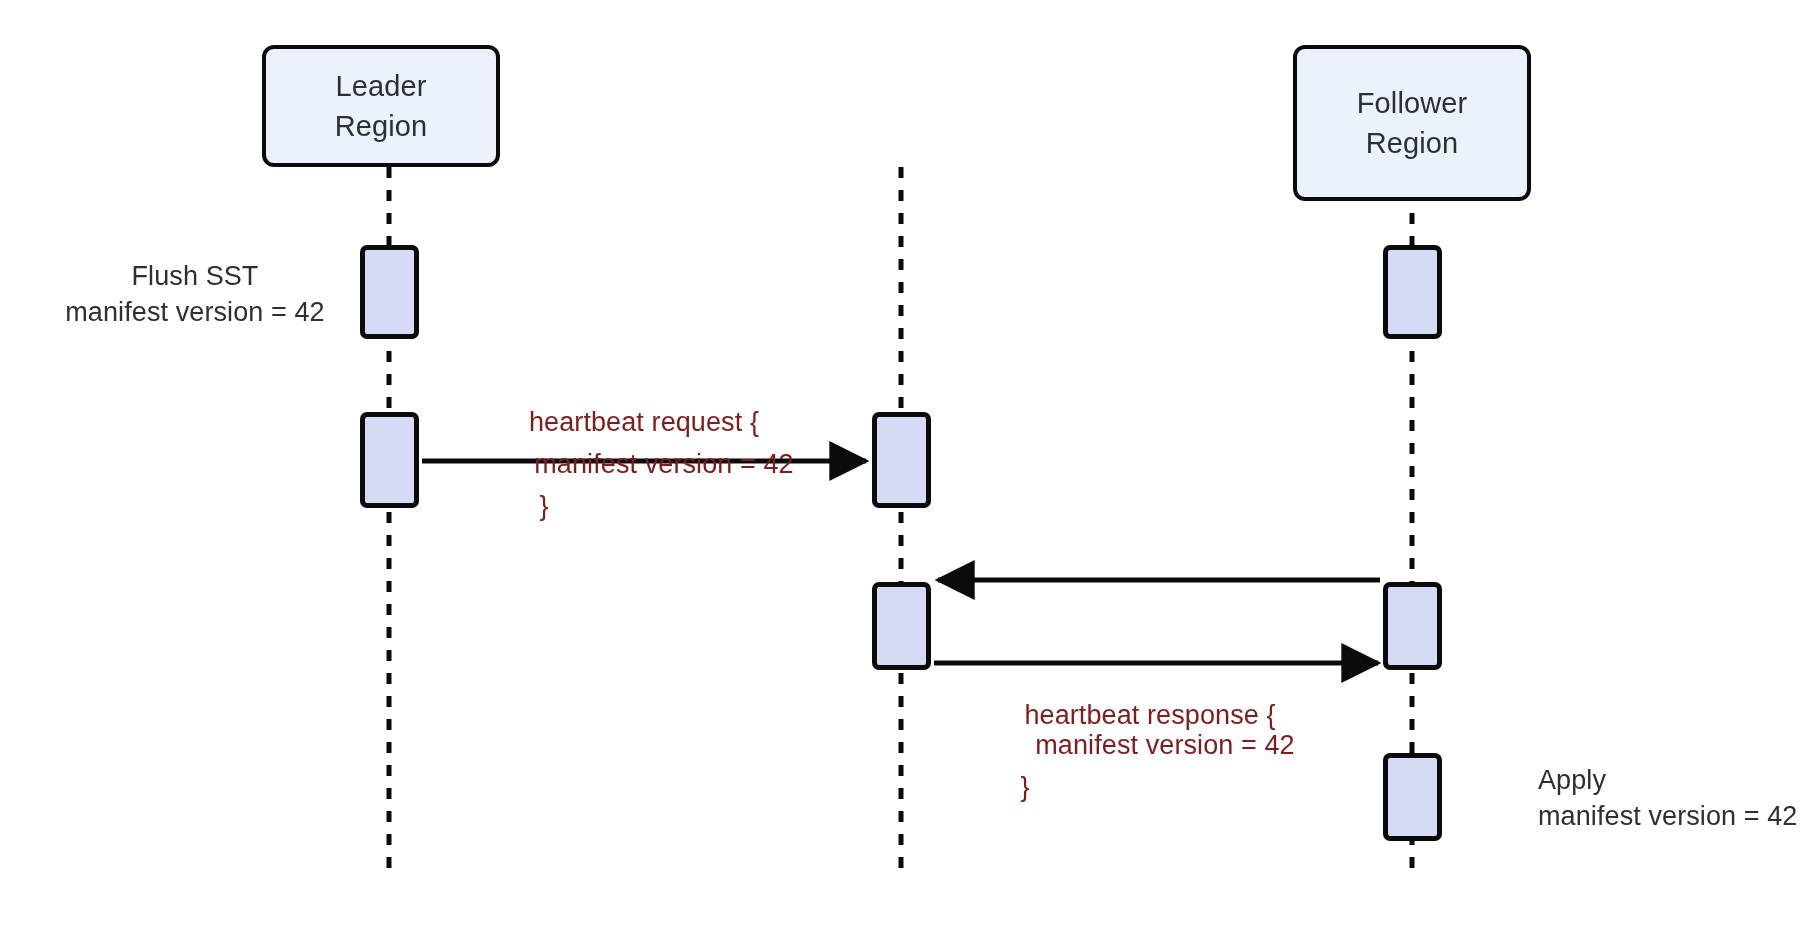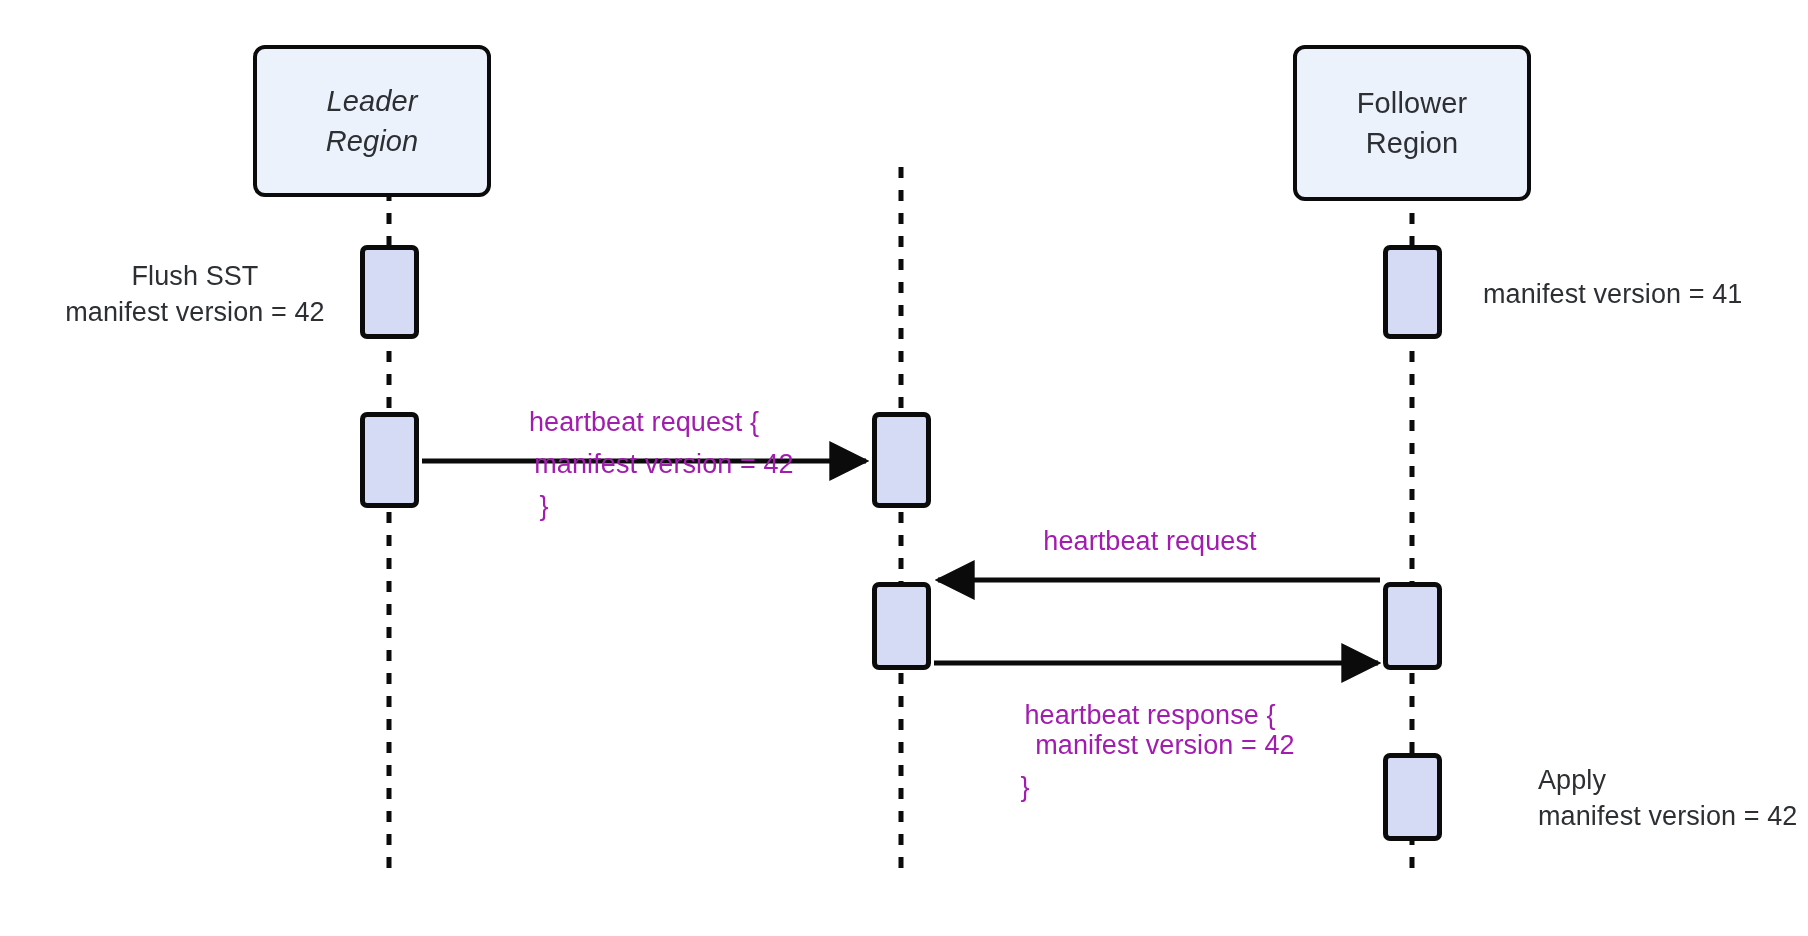--- a/index.html
+++ b/index.html
@@ -56,21 +56,21 @@
     font-size: 27px;
     line-height: 1.35;
     color: #2c3033;
     white-space: pre-line;
     letter-spacing: 0.1px;
   }
   .msg-label {
     position: absolute;
     font-size: 27px;
     line-height: 1.36;
-    color: #a21caf;
+    color: #7f1d1d;
     white-space: pre;
     letter-spacing: 0.1px;
   }
   .msg-label.center { text-align: center; }
 </style>
 </head>
 <body>
 
 <div id="diagram-root">
 
@@ -88,21 +88,21 @@
     <line x1="901" y1="167" x2="901" y2="880" stroke="#0b0b0b" stroke-width="5" stroke-dasharray="11 12"></line>
     <line x1="1412" y1="167" x2="1412" y2="880" stroke="#0b0b0b" stroke-width="5" stroke-dasharray="11 12"></line>
 
     <line x1="422" y1="461" x2="866" y2="461" stroke="#0b0b0b" stroke-width="5" marker-end="url(#arrowR)"></line>
 
     <line x1="1380" y1="580" x2="938" y2="580" stroke="#0b0b0b" stroke-width="5" marker-end="url(#arrowL)"></line>
 
     <line x1="934" y1="663" x2="1378" y2="663" stroke="#0b0b0b" stroke-width="5" marker-end="url(#arrowR)"></line>
   </svg>
 
-  <div class="participant-box" style="left:253px; top:45px; width:238px; height:152px;font-style:italic;">
+  <div class="participant-box" style="left:262px; top:45px; width:238px; height:122px;">
     <span class="participant-label">Leader
 Region</span>
   </div>
 
 
   <div class="participant-box" style="left:1293px; top:45px; width:238px; height:156px;">
     <span class="participant-label">Follower
 Region</span>
   </div>
 
@@ -116,28 +116,26 @@
 
   <div class="activation-box" style="left:1383px; top:245px; width:59px; height:94px;"></div>
 
   <div class="activation-box" style="left:1383px; top:582px; width:59px; height:88px;"></div>
 
   <div class="activation-box" style="left:1383px; top:753px; width:59px; height:88px;"></div>
 
   <div class="note-text" style="left:45px; top:258px; width:300px; text-align:center;">Flush SST
 manifest version = 42</div>
 
-  <div class="note-text" style="left:1483px; top:276px; width:300px; text-align:left;">manifest version = 41</div>
 
   <div class="note-text" style="left:1538px; top:762px; width:300px; text-align:left;">Apply
 manifest version = 42</div>
 
   <div class="msg-label center" style="left:444px; top:404px; width:400px;">heartbeat request {</div>
   <div class="msg-label center" style="left:464px; top:446px; width:400px;">manifest version = 42</div>
   <div class="msg-label center" style="left:344px; top:488px; width:400px;">}</div>
 
-  <div class="msg-label center" style="left:950px; top:523px; width:400px;">heartbeat request</div>
 
   <div class="msg-label center" style="left:950px; top:685px; width:400px;margin-top:12px;">heartbeat response {</div>
   <div class="msg-label center" style="left:965px; top:727px; width:400px;">manifest version = 42</div>
   <div class="msg-label center" style="left:825px; top:769px; width:400px;">}</div>
 
 </div>
 
 </body></html>

